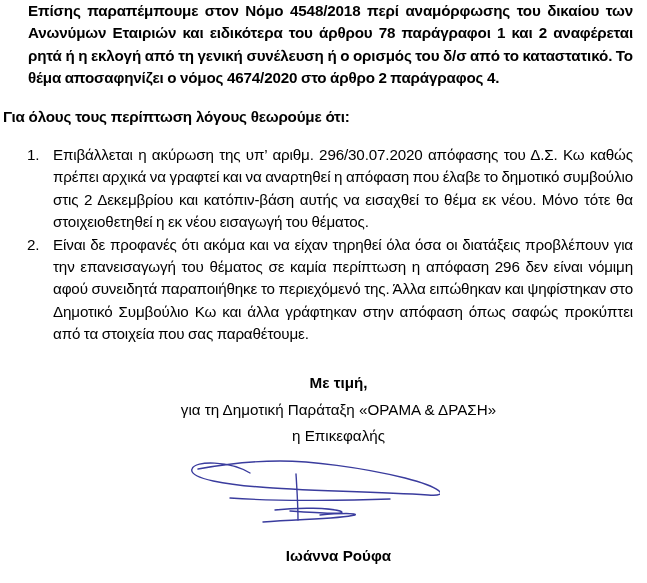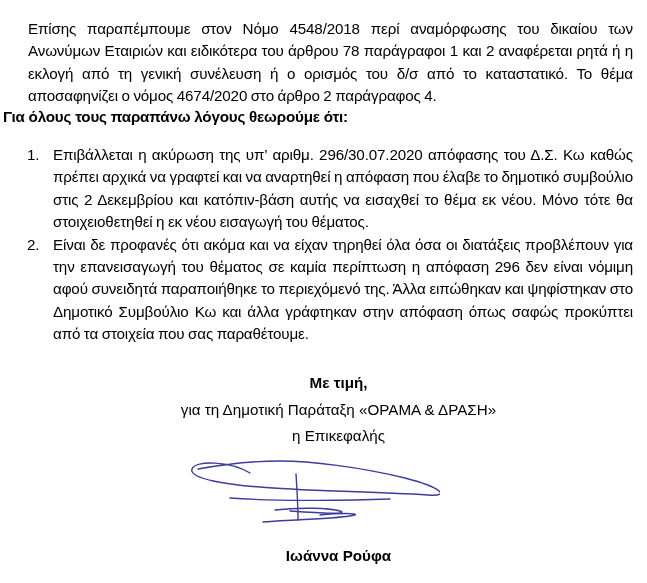--- a/index.html
+++ b/index.html
@@ -11,21 +11,21 @@
     }
     .p {
       position: absolute;
       left: 28px; width: 605px;
       line-height: 22.4px;
       text-align: justify;
       text-align-last: left;
       letter-spacing: -0.15px;
       word-spacing: -0.5px;
     }
-    .p1 { top: 18px; }
+    .p1 { top: 0; font-weight: bold; }
     .heading {
       position: absolute; left: 3px; top: 106px;
       font-weight: bold; letter-spacing: -0.2px;
       line-height: 22px;
     }
     .list { position: absolute; left: 27px; width: 606px; top: 144px; }
     .li { position: relative; padding-left: 26px; line-height: 22.4px; text-align: justify; letter-spacing: -0.15px; word-spacing: -0.5px; }
     .li .num { position: absolute; left: 0; top: 0; }
     .li2 { margin-top: 0px; }
     .closing { position: absolute; left: 0; width: 647px; text-align: center; line-height: 22px; }
@@ -33,21 +33,21 @@
     .c2 { top: 399px; left: 15px; }
     .c3 { top: 425px; left: 15px; }
     .sig { position: absolute; left: 190px; top: 455px; width: 250px; height: 80px; }
     .name { position: absolute; left: 0; width: 647px; text-align: center; top: 545px; font-weight: bold; line-height: 22px; left: 15px; }
   </style>
 </head>
 <body>
 
 <div class="p p1">Επίσης παραπέμπουμε στον Νόμο 4548/2018 περί αναμόρφωσης του δικαίου των Ανωνύμων Εταιριών και ειδικότερα του άρθρου 78 παράγραφοι 1 και 2 αναφέρεται ρητά ή η εκλογή από τη γενική συνέλευση  ή ο ορισμός του δ/σ από το καταστατικό. Το θέμα αποσαφηνίζει ο νόμος 4674/2020 στο άρθρο 2 παράγραφος 4.</div>
 
-<div class="heading">Για όλους τους παραπάνω λόγους θεωρούμε ότι:</div>
+<div class="heading">Για όλους τους περίπτωση λόγους θεωρούμε ότι:</div>
 
 <div class="list">
   <div class="li">
     <span class="num">1.</span>
     <span>Επιβάλλεται η ακύρωση της υπ’ αριθμ. 296/30.07.2020 απόφασης του Δ.Σ. Κω καθώς πρέπει αρχικά να γραφτεί και να αναρτηθεί η απόφαση που έλαβε το δημοτικό συμβούλιο στις 2 Δεκεμβρίου και κατόπιν-βάση αυτής να εισαχθεί το θέμα εκ νέου. Μόνο τότε θα στοιχειοθετηθεί η εκ νέου εισαγωγή του θέματος.</span>
   </div>
   <div class="li li2">
     <span class="num">2.</span>
     <span>Είναι δε προφανές ότι ακόμα και να είχαν τηρηθεί όλα όσα οι διατάξεις προβλέπουν για την επανεισαγωγή του θέματος σε καμία περίπτωση η απόφαση 296 δεν είναι νόμιμη αφού συνειδητά παραποιήθηκε το περιεχόμενό της. Άλλα ειπώθηκαν και ψηφίστηκαν στο Δημοτικό Συμβούλιο Κω και άλλα γράφτηκαν στην απόφαση όπως σαφώς προκύπτει από τα στοιχεία που σας παραθέτουμε.</span>
   </div>

